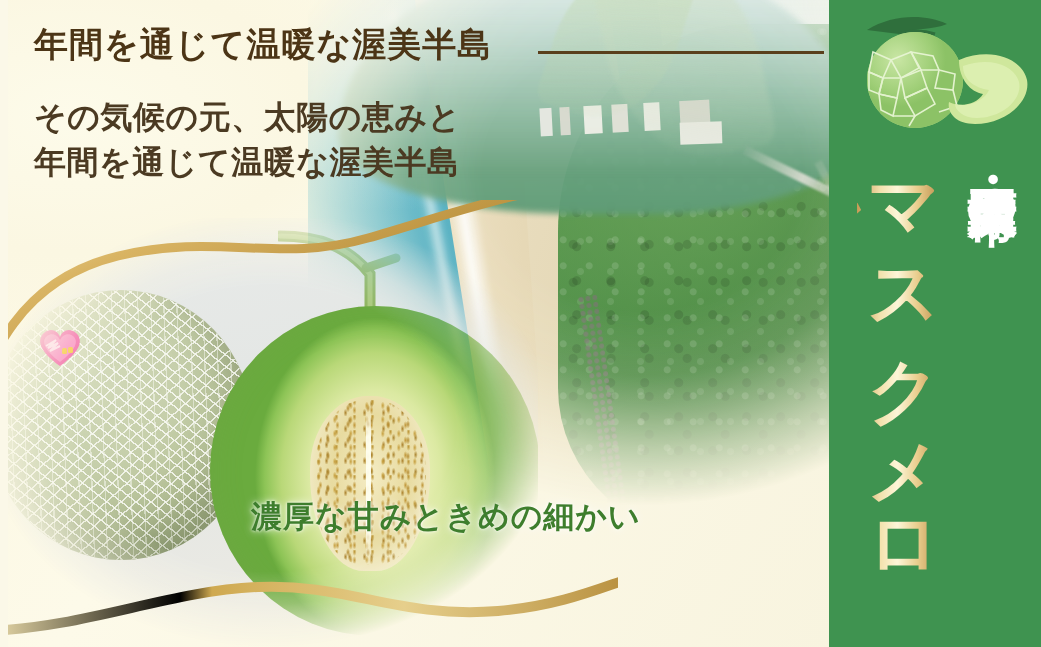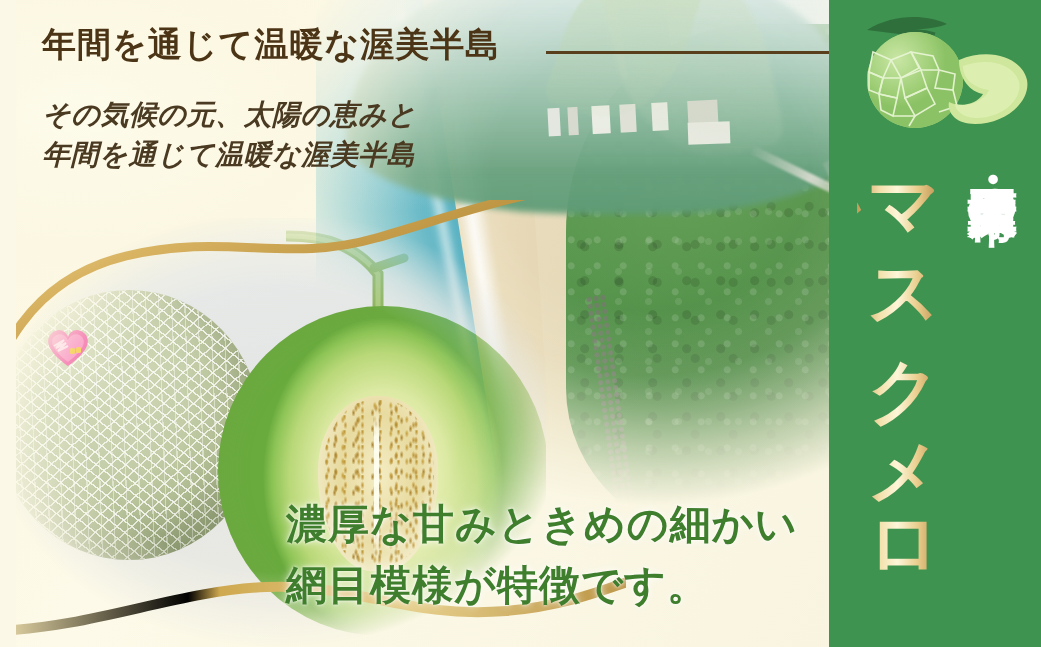--- a/index.html
+++ b/index.html
@@ -9,21 +9,21 @@
     font-family:"Liberation Sans","DejaVu Sans",sans-serif;
     background:#ffffff;
   }
   #banner{
     position:relative;width:1041px;height:647px;overflow:hidden;
     background:#fbf8e8;
   }
 
   
   #left-area{
-    position:absolute;left:16px;top:0;width:830px;height:647px;overflow:hidden;
+    position:absolute;left:8px;top:0;width:830px;height:647px;overflow:hidden;
     background:
       radial-gradient(ellipse 520px 300px at 8% 18%, #fdfbea 0%, #fbf7e2 45%, rgba(250,245,218,0) 78%),
       linear-gradient(120deg,#fbf7e0 0%,#fdfae9 35%,#f8f4df 100%);
   }
 
   
   #coast-photo{
     position:absolute;left:300px;top:-6px;width:540px;height:530px;
     overflow:hidden;
     -webkit-mask-image:
@@ -199,29 +199,28 @@
     font-family:"Liberation Serif","DejaVu Serif",serif;
     font-size:34px;font-weight:700;color:#4c3516;letter-spacing:1px;
     white-space:nowrap;
   }
   #headline-rule{
     position:absolute;left:530px;top:51px;width:286px;height:3px;
     background:#5a3f1c;
   }
   #lead{
     position:absolute;left:26px;top:95px;
-    font-size:28px;line-height:1.42;color:#4b3a22;font-weight:600;
+    font-size:32px;line-height:1.42;color:#4b3a22;font-weight:600;
     letter-spacing:.5px;
-    font-style:italic;
   }
   #lead div{white-space:nowrap;}
   #catch{
     position:absolute;left:243px;top:494px;
-    font-size:41px;line-height:1.48;font-weight:700;color:#3e7e2d;
-    letter-spacing:1px;text-shadow:0 0 8px rgba(255,255,255,.85),0 0 3px rgba(255,255,255,.9);margin-left:27px;
+    font-size:31px;line-height:1.48;font-weight:700;color:#3e7e2d;
+    letter-spacing:1px;text-shadow:0 0 8px rgba(255,255,255,.85),0 0 3px rgba(255,255,255,.9);
   }
   #catch div{white-space:nowrap;}
 
   
   #green-panel{
     position:absolute;left:829px;top:0;width:212px;height:647px;
     background:#3f9350;overflow:hidden;
   }
   #melon-icon{position:absolute;left:14px;top:8px;width:190px;height:128px;}
   #vtext-gold{
@@ -323,21 +322,20 @@
     <div id="headline">年間を通じて温暖な渥美半島</div>
     <div id="headline-rule"></div>
 
     <div id="lead">
       <div>その気候の元、太陽の恵みと</div>
       <div>年間を通じて温暖な渥美半島</div>
     </div>
 
     <div id="catch">
       <div>濃厚な甘みときめの細かい</div>
-      <div>網目模様が特徴です。</div>
     </div>
   </div>
 
   <div id="green-panel">
 
     <svg id="melon-icon" viewBox="0 0 190 128">
       <path d="M24 22 C 50 6, 82 6, 104 16 C 90 22, 70 20, 56 26" fill="#2f6f3c"></path>
       <path d="M56 26 C 66 22, 80 22, 92 26" stroke="#2f6f3c" stroke-width="3" fill="none"></path>
       <circle cx="72" cy="72" r="48" fill="#a7d47f"></circle>
       <circle cx="72" cy="72" r="48" fill="url(#mg)"></circle>

